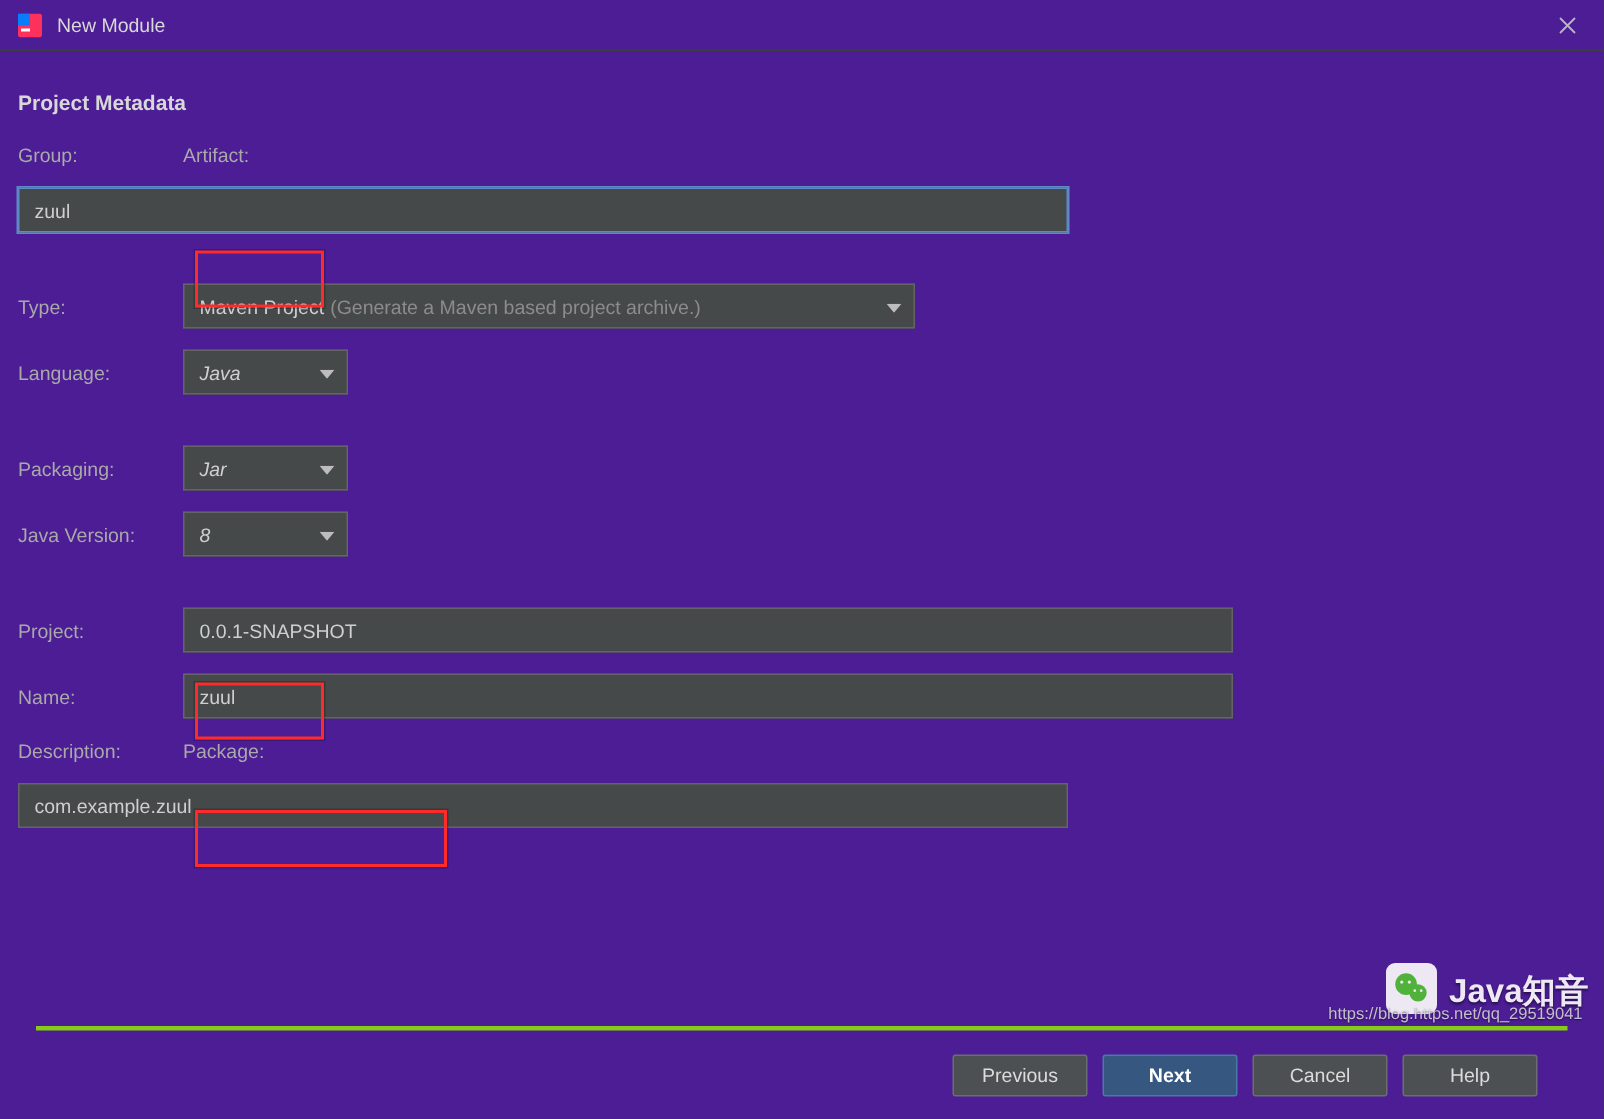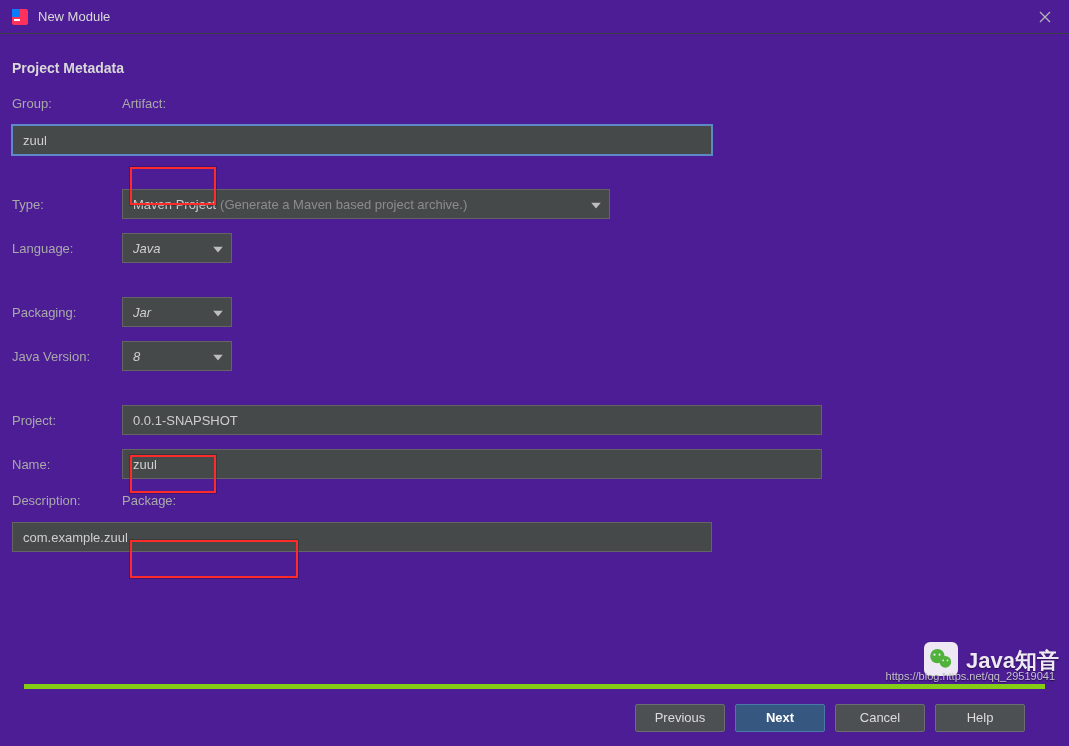--- a/index.html
+++ b/index.html
@@ -70,21 +70,21 @@
   .select.type { width: 488px; }
   .highlight-box { position:absolute; border:2px solid #ff2b2b; pointer-events:none; box-shadow:0 0 0 1px rgba(0,0,0,0.2); }
   .hl-artifact { left: 130px; top: 133px; width: 86px; height: 38px; }
   .hl-name     { left: 130px; top: 421px; width: 86px; height: 38px; }
   .hl-package  { left: 130px; top: 506px; width: 168px; height: 38px; }
   .footer {
     height: 62px;
     display:flex; align-items:center; justify-content:flex-end;
     gap: 10px;
     padding: 0 20px 0 0;
-    border-top: 5px solid #84cc16;
+    border-top: 3px solid #84cc16;
     margin: 0 24px;
   }
   .btn {
     height: 28px; min-width: 90px;
     background:#4c5052; border:1px solid #6a6e70; color:#dcdcdc;
     display:inline-flex; align-items:center; justify-content:center;
     font-size:13px; cursor:pointer; padding:0 14px; border-radius:2px;
   }
   .btn.primary { background:#365880; border-color:#4a78a8; color:#ffffff; font-weight:bold; }
   .watermark {

